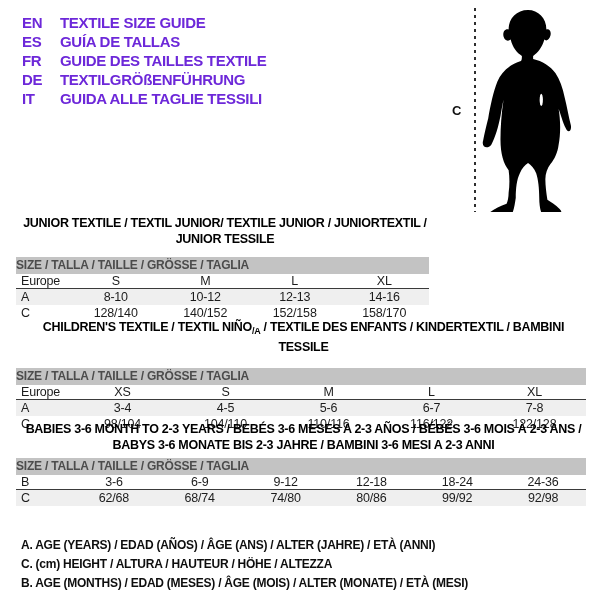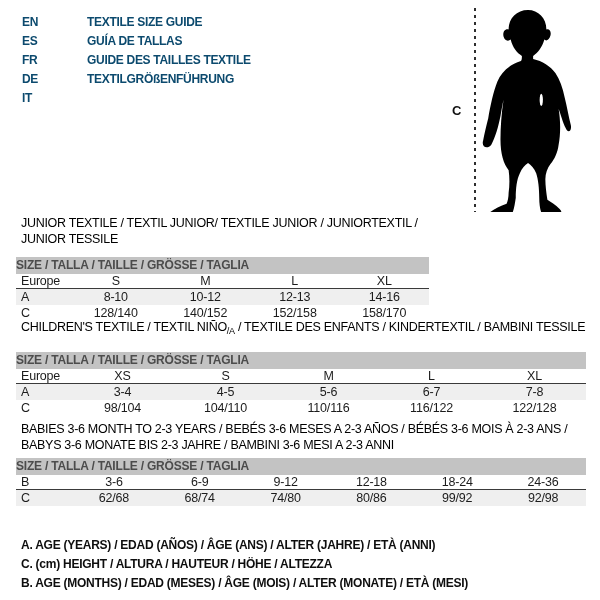--- a/index.html
+++ b/index.html
@@ -6,37 +6,37 @@
   .canvas{
     position:relative;
     width:600px;height:600px;
     background:#ffffff;
     font-family:"Liberation Sans", sans-serif;
     color:#111;
     overflow:hidden;
   }
   
   .lang-block{position:absolute;left:22px;top:13px;}
-  .lang-row{display:flex;line-height:19px;font-size:12px;font-weight:700;letter-spacing:-0.3px;color:#0c4a6e;gap:27px;}
+  .lang-row{display:flex;line-height:19px;font-size:15px;font-weight:700;letter-spacing:-0.3px;color:#6d28d9;}
   .lang-code{width:38px;flex:0 0 38px;}
   
   .measure-line{
     position:absolute;left:474px;top:8px;width:2px;height:204px;
     background:repeating-linear-gradient(to bottom,#2e2e2e 0 3px,transparent 3px 7px);
   }
   .figure-label{position:absolute;left:452px;top:103px;font-size:13px;font-weight:700;color:#101010;}
   .baby-svg{position:absolute;left:481px;top:8px;}
   
   .section{position:absolute;left:16px;}
   .sec-junior{top:215px;width:413px;}
   .sec-children{top:319px;width:570px;}
   .sec-babies{top:421px;width:570px;}
   .section-title{
-    font-size:12.5px;font-weight:400;letter-spacing:-0.3px;color:#000;
-    margin:0 0 10px 5px;line-height:16px;
+    font-size:12.5px;font-weight:700;letter-spacing:-0.3px;color:#000;
+    margin:0 0 10px 5px;line-height:16px;text-align:center;
   }
   .sec-children .section-title{margin-bottom:13px;}
   .sec-babies .section-title{margin-bottom:5px;}
   .sub-a{font-size:9px;vertical-align:-3px;}
   .size-bar{
     height:17px;line-height:17px;background:#c3c3c3;color:#4c4c4c;
     font-size:12px;font-weight:600;letter-spacing:-0.2px;padding-left:0;
   }
   table.size-table{width:100%;border-collapse:collapse;table-layout:fixed;}
   table.size-table td{
@@ -68,20 +68,21 @@
     <div class="lang-row">
       <span class="lang-code">FR</span>
       <span class="lang-text">GUIDE DES TAILLES TEXTILE</span>
     </div>
     <div class="lang-row">
       <span class="lang-code">DE</span>
       <span class="lang-text">TEXTILGRÖßENFÜHRUNG</span>
     </div>
     <div class="lang-row">
       <span class="lang-code">IT</span>
+      <span class="lang-text">GUIDA ALLE TAGLIE TESSILI</span>
     </div>
   </div>
 
   <div class="measure-line"></div>
   <span class="figure-label">C</span>
   <svg class="baby-svg" width="92" height="204" viewBox="0 0 90 200" xmlns="http://www.w3.org/2000/svg">
     <path fill="#000000" d="M46,2
       C35,2 27,10 27,21 C23,20 21,24 22,28 C23,32 26,33 29,31
       C31,39 35,44 40,47 C40,49 40,51 39,52
       C29,55 20,62 16,72 C12,82 9,96 7,108 C5,116 3,124 2,130

